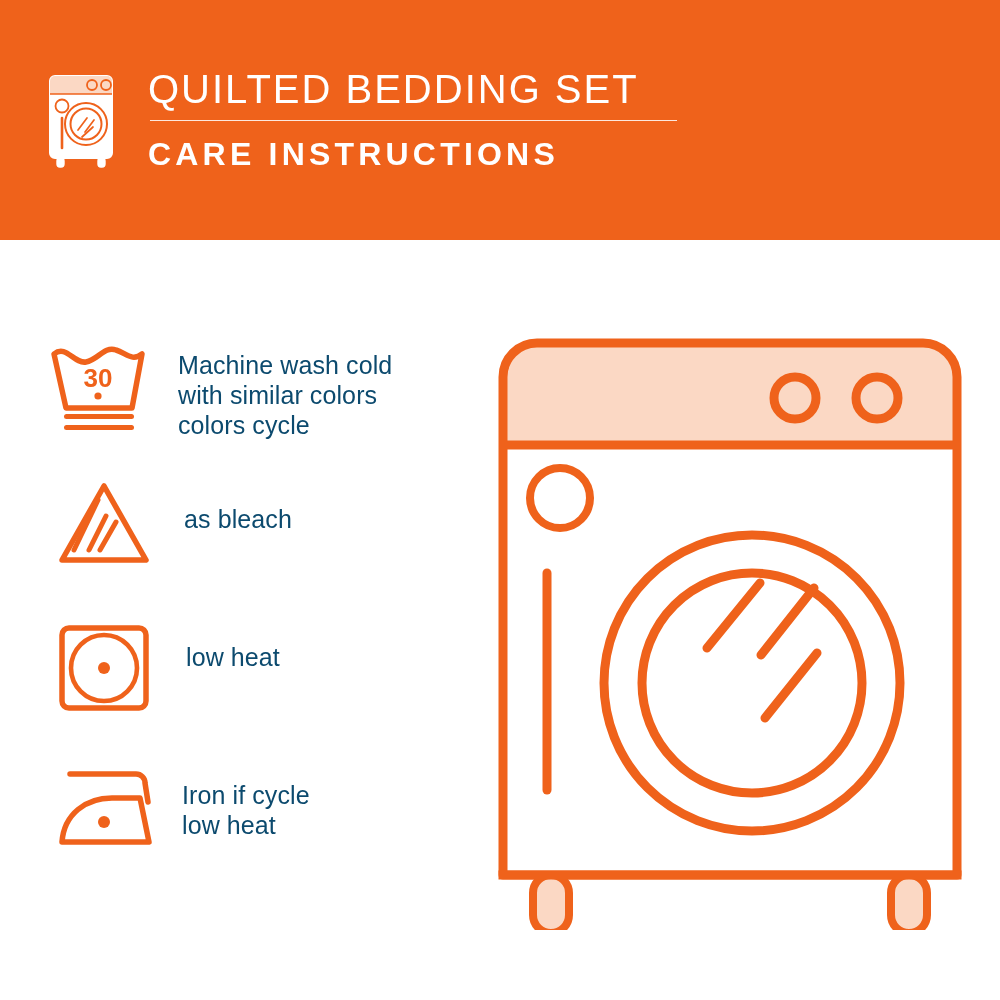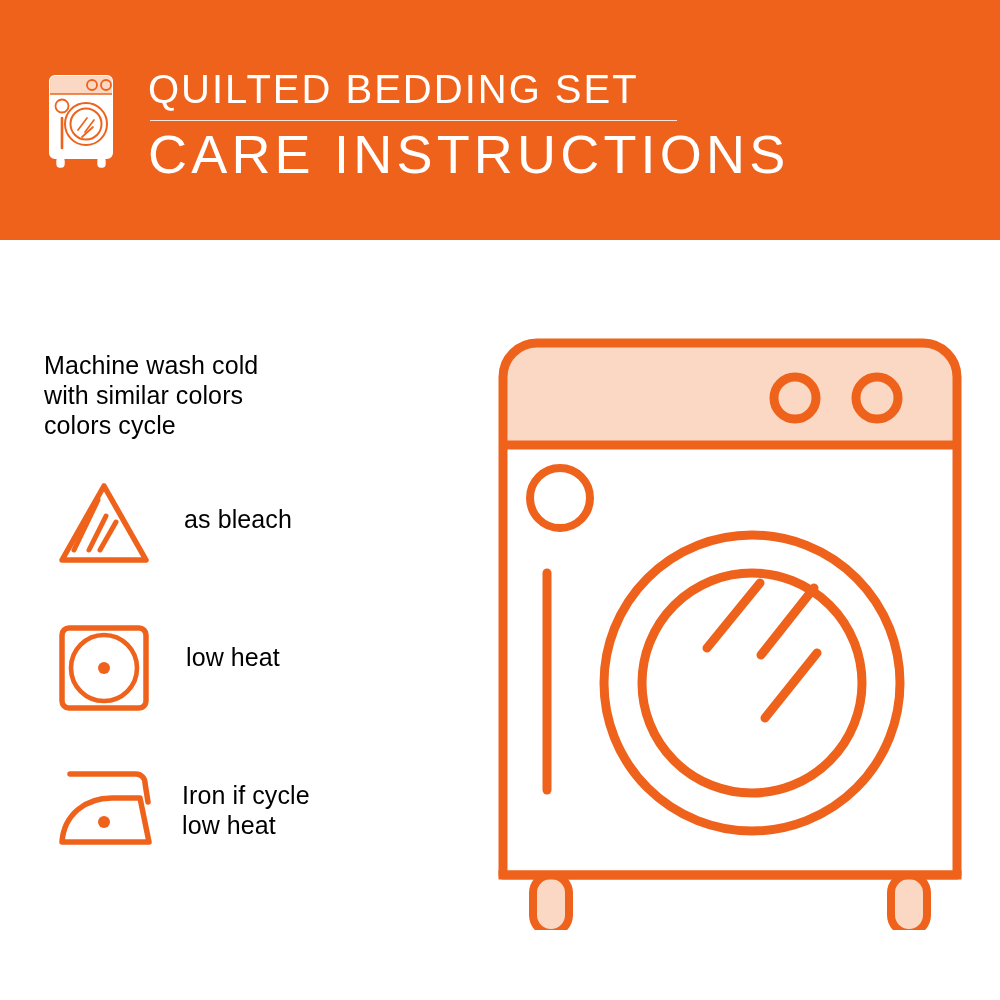--- a/index.html
+++ b/index.html
@@ -57,24 +57,24 @@
     font-family: "Liberation Sans", sans-serif;
   }
   #title-rule {
     width: 527px;
     height: 1px;
     background: rgba(255,255,255,0.85);
     margin: 8px 0 9px 2px;
   }
   .title-line-2 {
     color: #ffffff;
-    font-size: 54px;
+    font-size: 32px;
     line-height: 48px;
     letter-spacing: 4.2px;
-    font-weight: 400;
+    font-weight: 700;
     white-space: nowrap;
     font-family: "Liberation Sans", sans-serif;
   }
 
   
   #care-list {
     position: absolute;
     left: 44px;
     top: 330px;
     width: 440px;
@@ -88,21 +88,21 @@
   .care-symbol {
     width: 130px;
     flex: 0 0 130px;
     display: flex;
     align-items: flex-start;
     justify-content: flex-start;
   }
   .care-symbol svg { display: block; }
   .care-text {
     flex: 1 1 auto;
-    color: #000000;
+    color: #0c4a6e;
     font-size: 25px;
     line-height: 30px;
     font-weight: 500;
     letter-spacing: 0.1px;
     font-family: "Liberation Sans", sans-serif;
     padding-top: 22px;
   }
   .care-text .ln { display: block; white-space: nowrap; }
   .care-row.row-wash  .care-text { padding-top: 20px; }
   .care-row.row-bleach .care-text { padding-top: 34px; }
@@ -165,20 +165,37 @@
         <div id="title-rule"></div>
         <div class="title-line-2">CARE INSTRUCTIONS</div>
       </div>
 
     </div>
   </div>
 
   <div id="care-list">
 
     <div class="care-row row-wash">
+      <div class="care-symbol">
+        <svg viewBox="0 0 104 98" width="104" height="98" aria-hidden="true">
+
+          <path d="M6 14
+                   C 18 4, 26 24, 38 22
+                   C 50 20, 56 6, 68 10
+                   C 78 13, 84 22, 94 14
+                   L 84 68 L 18 68 Z" fill="none" stroke="#ef621b" stroke-width="5.5" stroke-linejoin="round" stroke-linecap="round"></path>
+
+          <text x="50" y="47" text-anchor="middle" font-family="Liberation Sans, sans-serif" font-size="26" font-weight="700" fill="#ef621b">30</text>
+
+          <circle cx="50" cy="56" r="3.6" fill="#ef621b"></circle>
+
+          <rect x="16" y="74" width="70" height="5" rx="2.5" fill="#ef621b"></rect>
+          <rect x="16" y="85" width="70" height="5" rx="2.5" fill="#ef621b"></rect>
+        </svg>
+      </div>
       <div class="care-text">
         <span class="ln">Machine wash cold</span>
         <span class="ln">with similar colors</span>
         <span class="ln">colors cycle</span>
       </div>
     </div>
 
     <div class="care-row row-bleach">
       <div class="care-symbol">
         <svg viewBox="0 0 104 92" width="104" height="92" aria-hidden="true">

